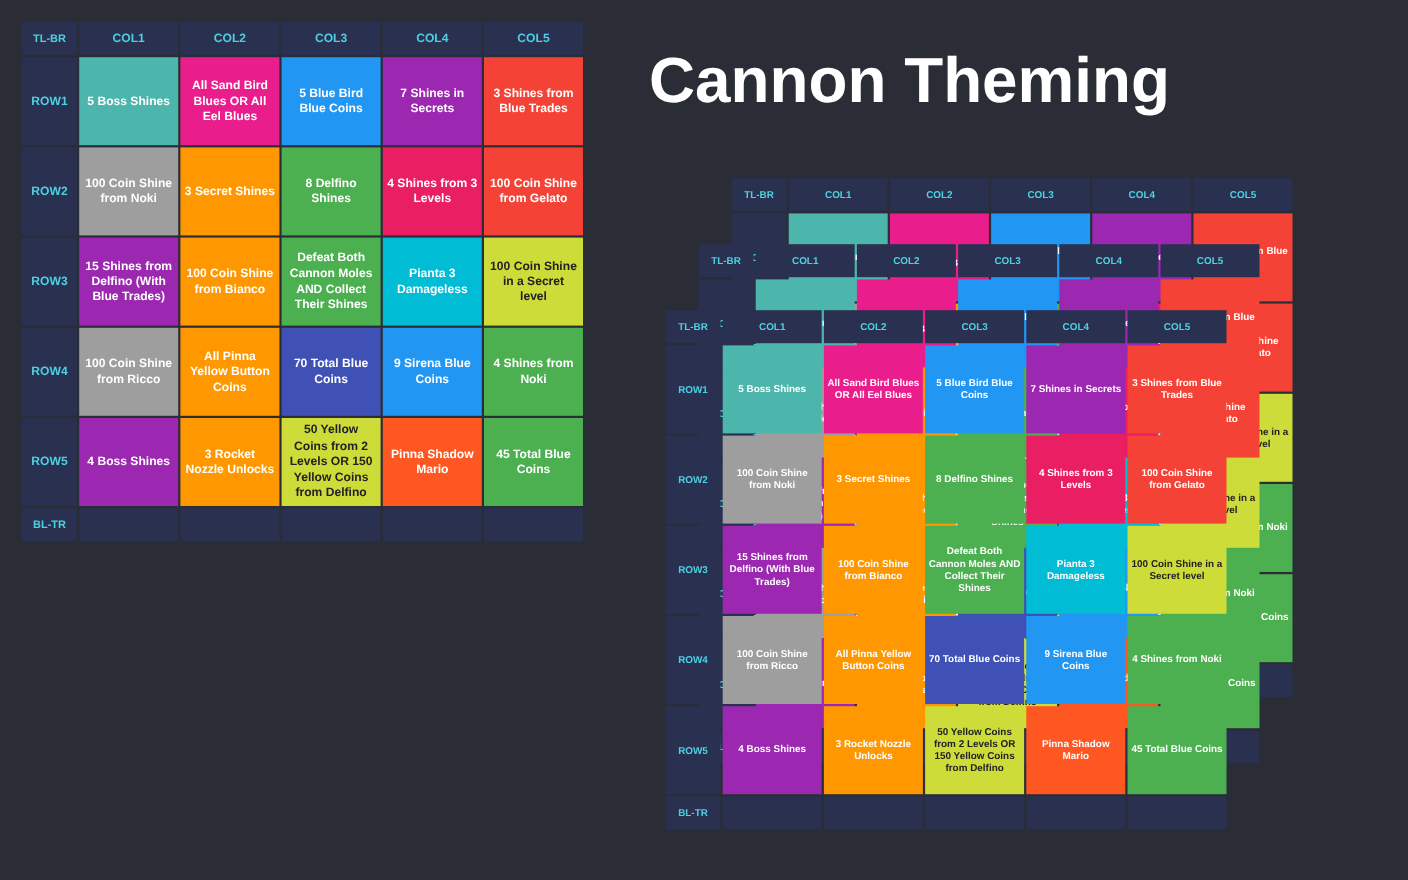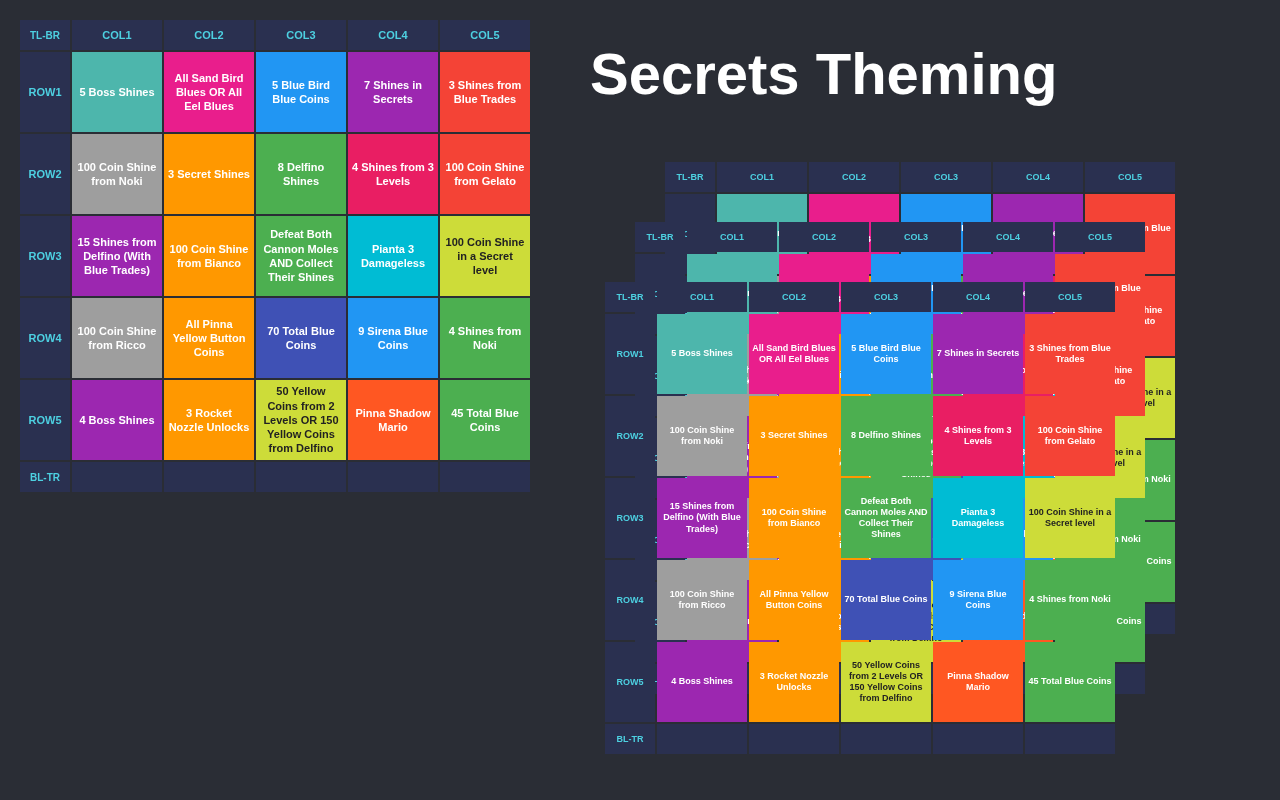--- a/index.html
+++ b/index.html
@@ -124,21 +124,21 @@
       font-size: 9.5px;
       font-weight: bold;
       color: white;
       padding: 3px;
       line-height: 1.25;
     }
   </style>
 </head>
 <body>
 
-<div class="main-title">Secrets Theming</div>
+<div class="main-title">Cannon Theming</div>
 
 <div class="bingo-grid grid1">
 
   <div class="corner-cell">TL-BR</div>
   <div class="header-cell">COL1</div>
   <div class="header-cell">COL2</div>
   <div class="header-cell">COL3</div>
   <div class="header-cell">COL4</div>
   <div class="header-cell">COL5</div>
 

